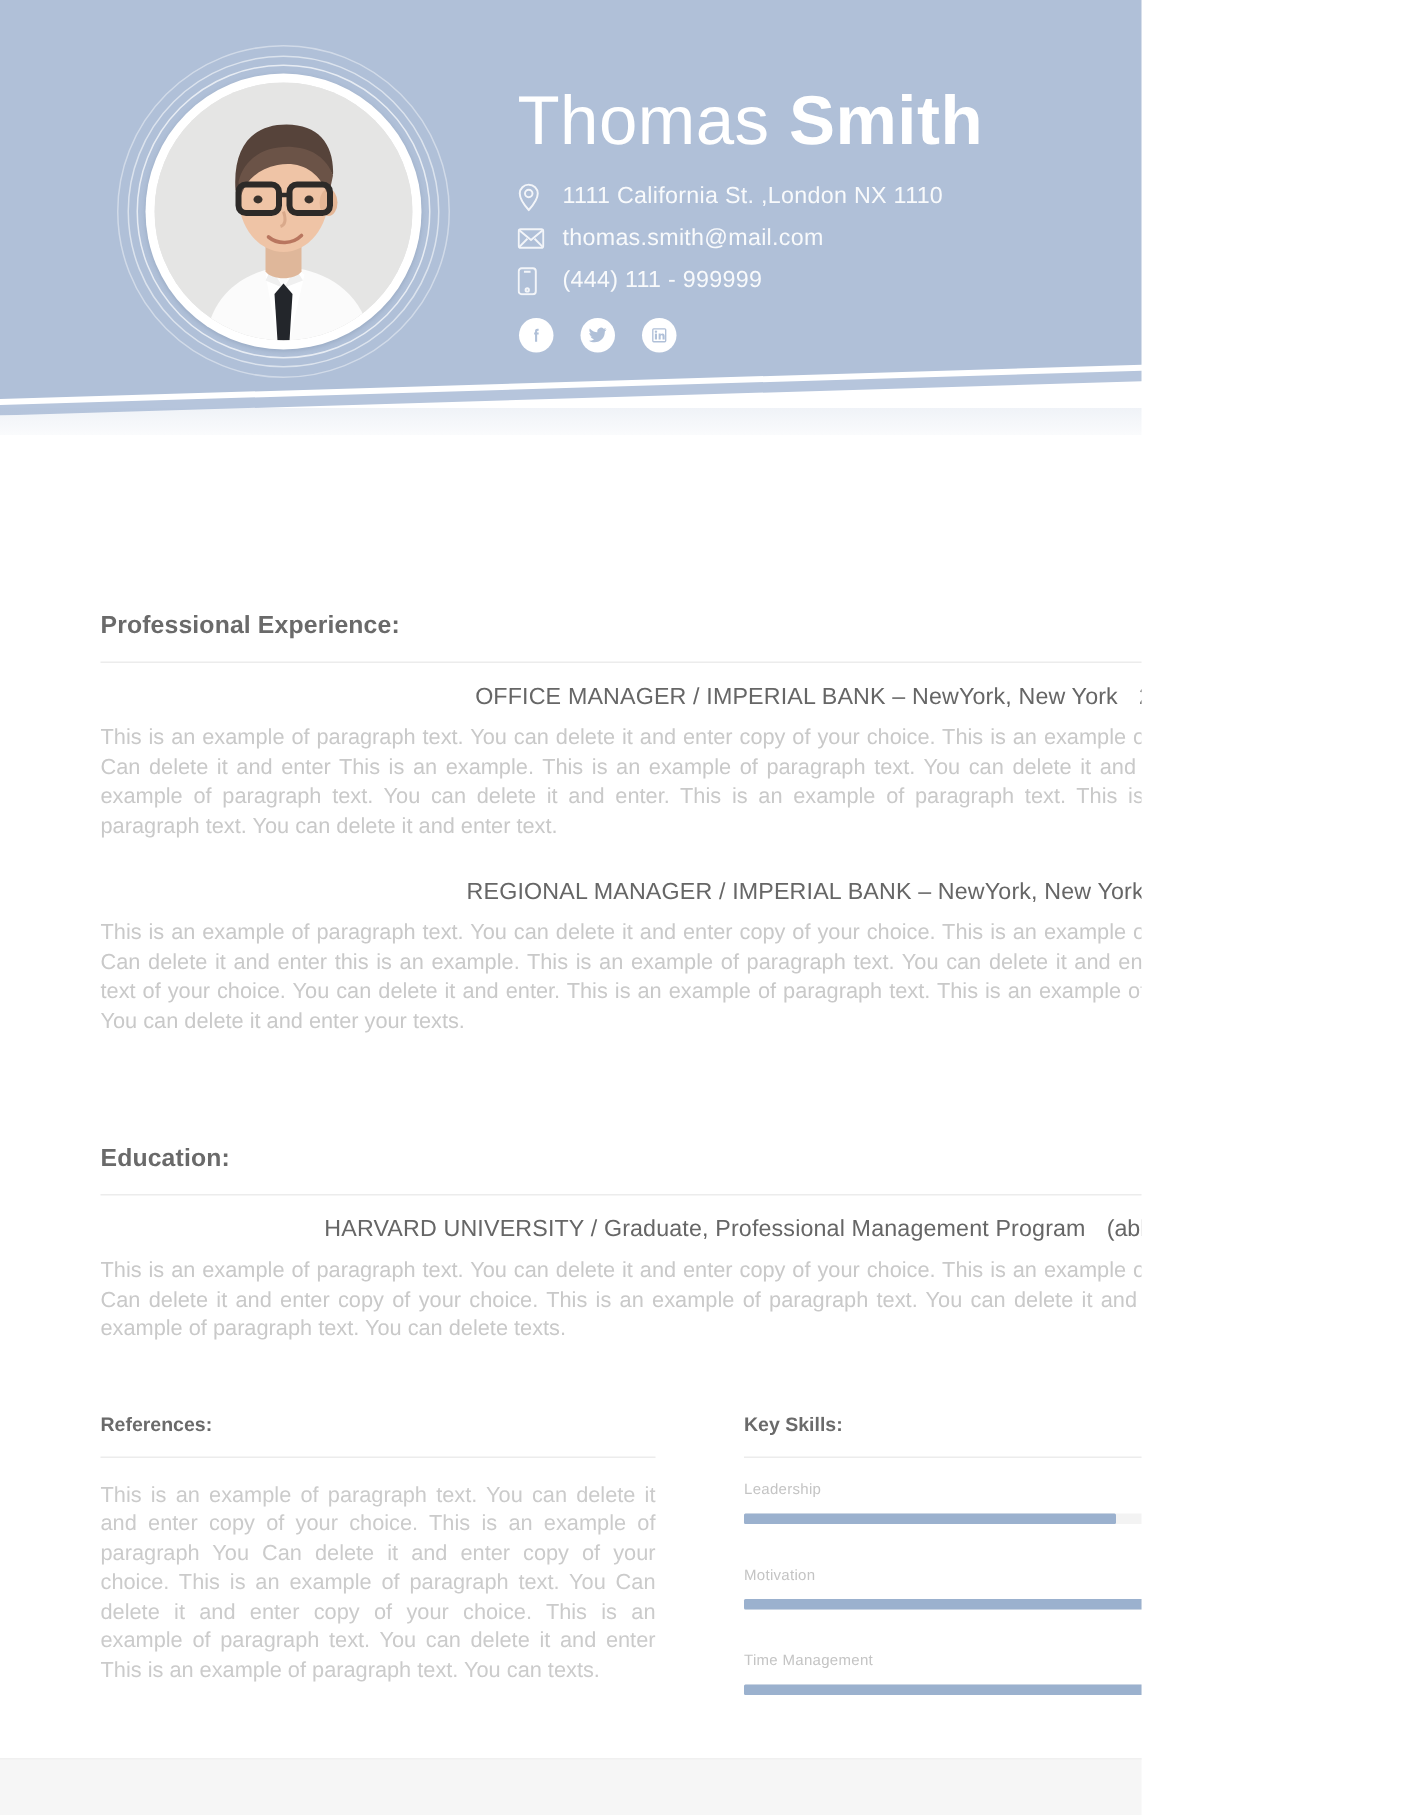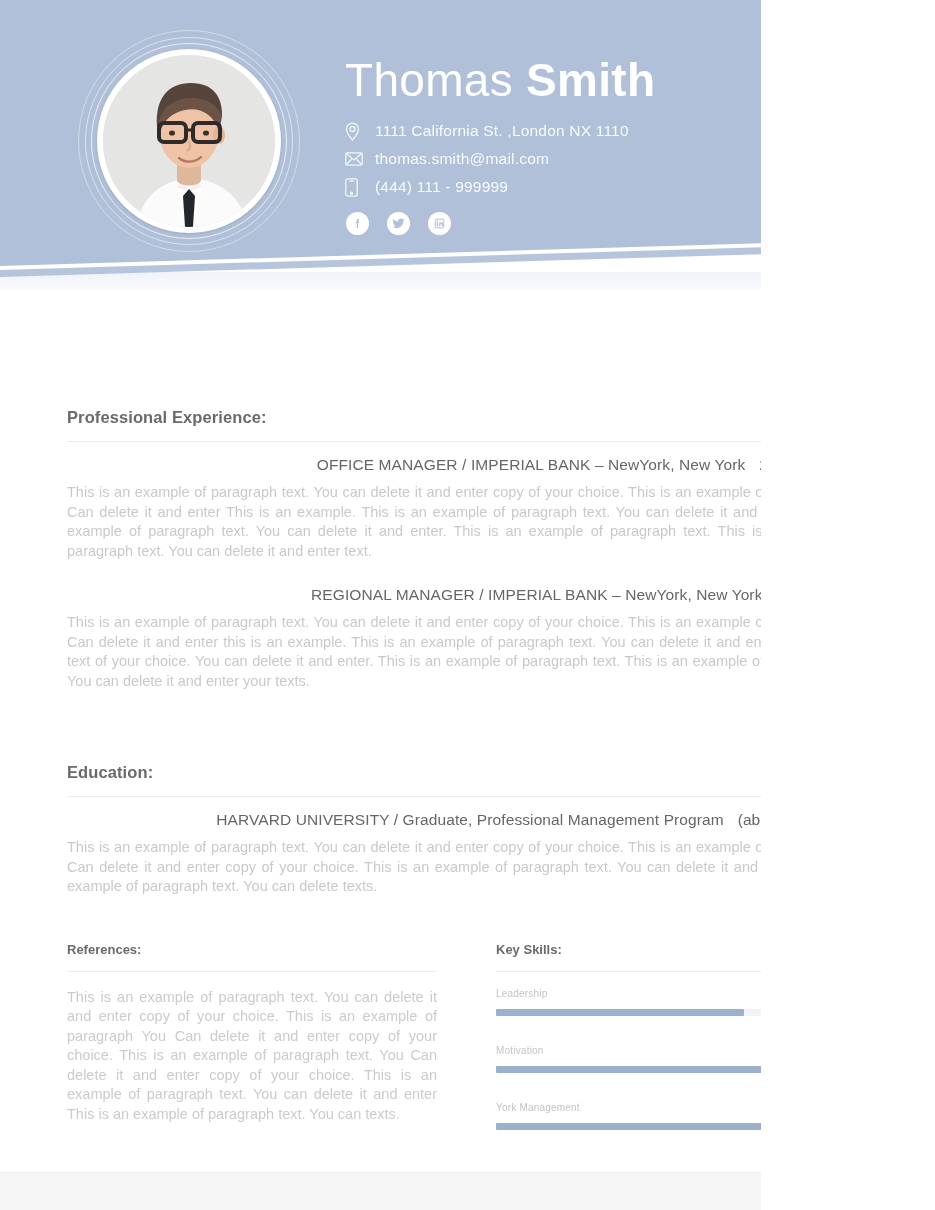--- a/index.html
+++ b/index.html
@@ -452,21 +452,21 @@
         </div>
 
         <div class="skill">
           <div class="skill-name">Motivation</div>
           <div class="skill-track">
             <div class="skill-fill" style="width: 85%;"></div>
           </div>
         </div>
 
         <div class="skill">
-          <div class="skill-name">York Management</div>
+          <div class="skill-name">Time Management</div>
           <div class="skill-track">
             <div class="skill-fill" style="width: 79%;"></div>
           </div>
         </div>
       </div>
 
     </div>
   </div>
 
   <div class="footer-strip"></div>

